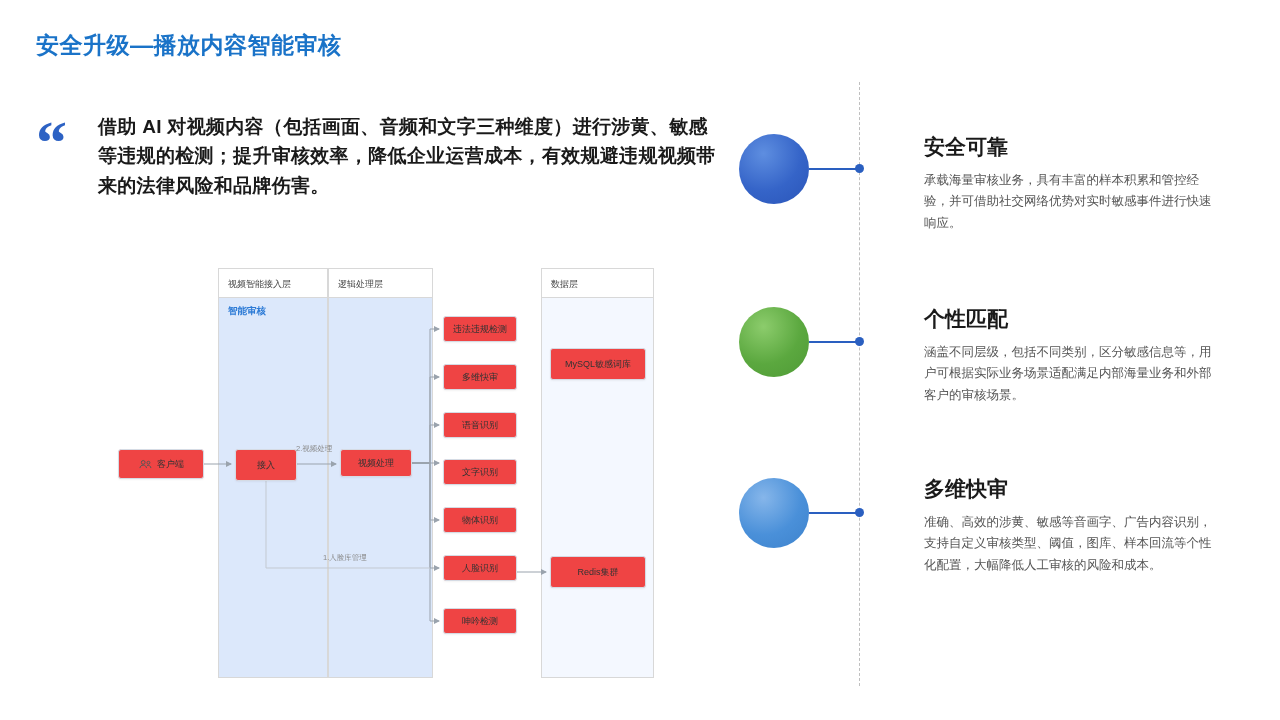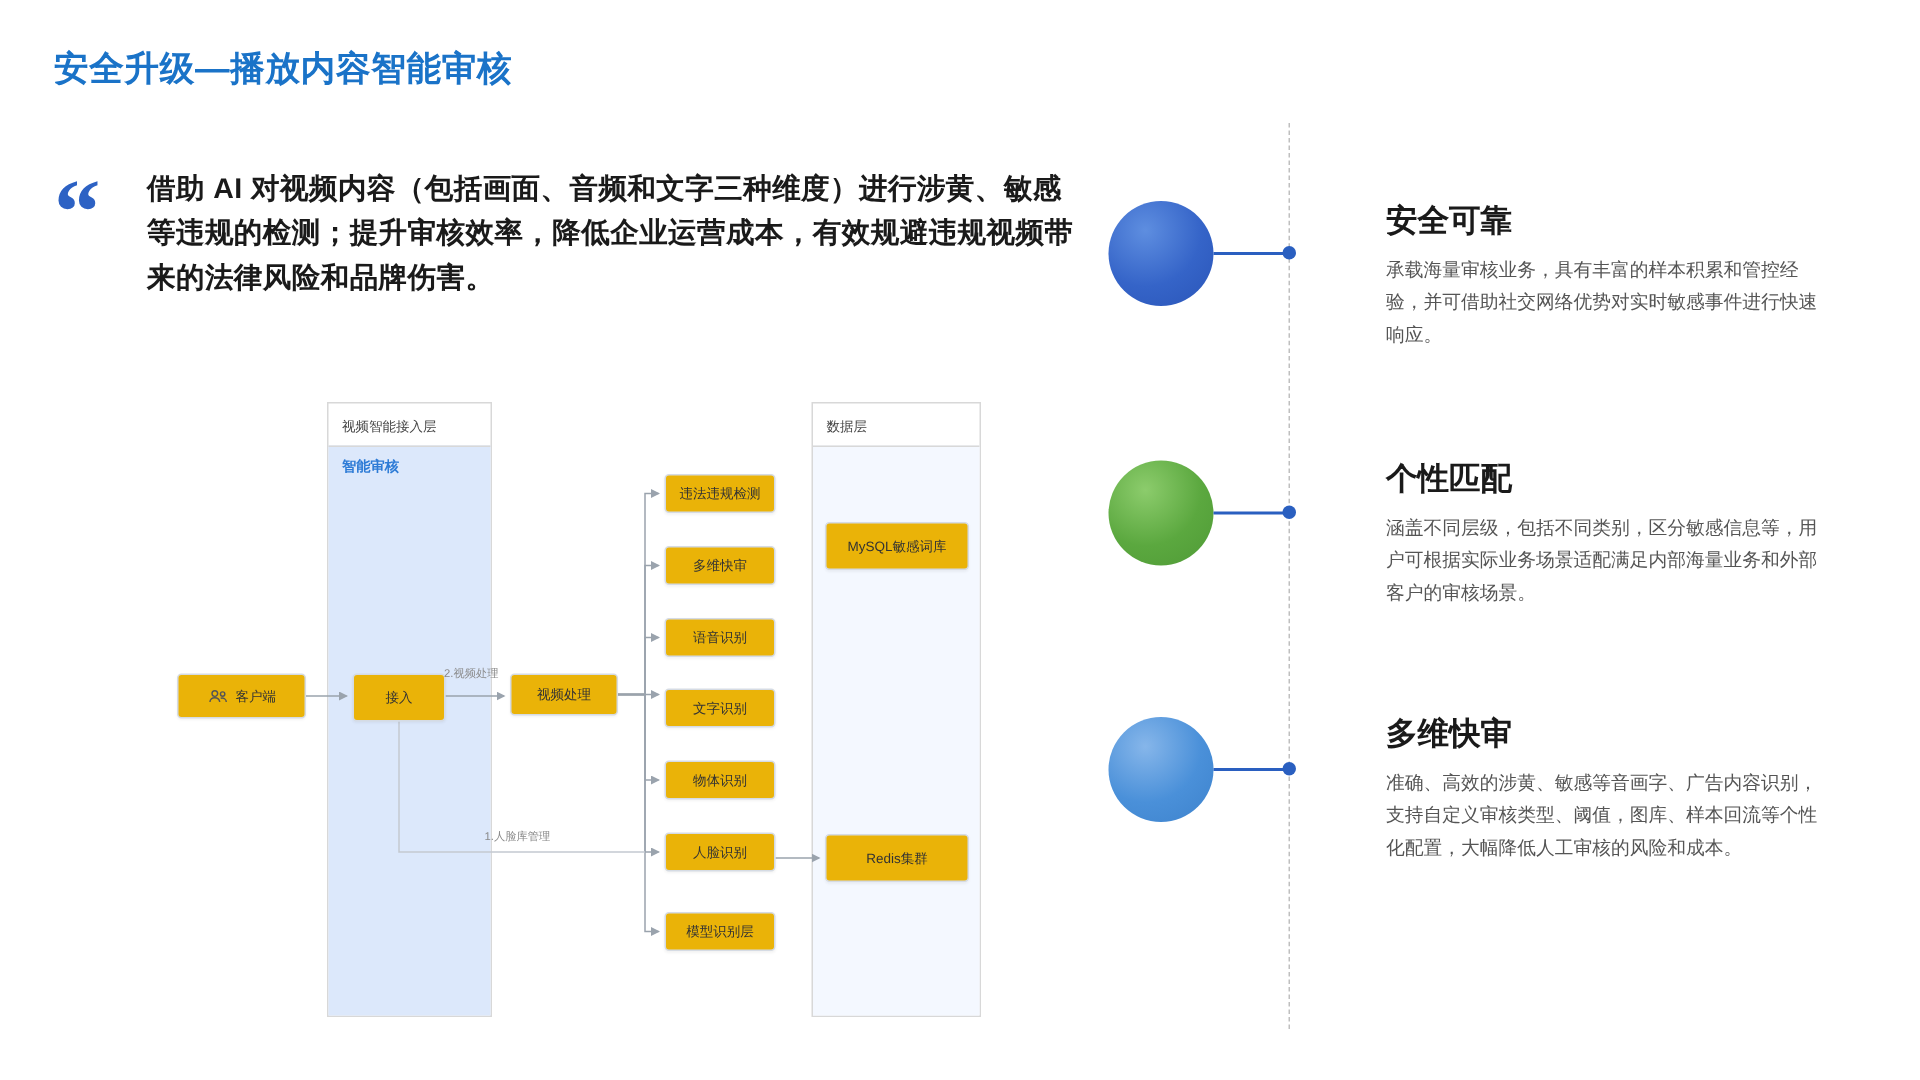--- a/index.html
+++ b/index.html
@@ -97,21 +97,21 @@
     position: absolute;
     left: 110px;
     top: 37px;
     font-size: 9.5px;
     color: #2d7bd6;
     font-weight: bold;
   }
 
   .node {
     position: absolute;
-    background: #eab308;
+    background: #ef4444;
     border: 1px solid #d5dbe4;
     border-radius: 3px;
     font-size: 9px;
     color: #333;
     display: flex;
     align-items: center;
     justify-content: center;
     box-sizing: border-box;
     box-shadow: 0 1px 2px rgba(0,0,0,0.05);
     text-align: center;
@@ -225,20 +225,24 @@
 
 <div id="quote-block">
   <div id="quote-mark">“</div>
   <div id="quote-text">借助 AI 对视频内容（包括画面、音频和文字三种维度）进行涉黄、敏感等违规的检测；提升审核效率，降低企业运营成本，有效规避违规视频带来的法律风险和品牌伤害。</div>
 </div>
 
 <div id="diagram">
 
   <div class="lane" id="lane-access">
     <div class="lane-label">视频智能接入层</div>
+    <div class="lane-body"></div>
+  </div>
+  <div class="lane" id="lane-logic">
+    <div class="lane-label">逻辑处理层</div>
     <div class="lane-body"></div>
   </div>
   <div class="lane" id="lane-data">
     <div class="lane-label">数据层</div>
     <div class="lane-body plain"></div>
   </div>
 
   <div id="smart-audit-label">智能审核</div>
 
   <svg class="wires" viewBox="0 0 536 410">
@@ -277,21 +281,21 @@
 
   <div class="node" id="node-access">接入</div>
   <div class="node" id="node-video">视频处理</div>
 
   <div class="node model-node" id="node-m0">违法违规检测</div>
   <div class="node model-node" id="node-m1">多维快审</div>
   <div class="node model-node" id="node-m2">语音识别</div>
   <div class="node model-node" id="node-m3">文字识别</div>
   <div class="node model-node" id="node-m4">物体识别</div>
   <div class="node model-node" id="node-m5">人脸识别</div>
-  <div class="node model-node" id="node-m6">模型识别层</div>
+  <div class="node model-node" id="node-m6">呻吟检测</div>
 
   <div class="node" id="node-mysql">MySQL敏感词库</div>
   <div class="node" id="node-redis">Redis集群</div>
 
   <div class="edge-label" id="edge-label-video">2.视频处理</div>
   <div class="edge-label" id="edge-label-face">1.人脸库管理</div>
 </div>
 
 <div id="divider"></div>
 

